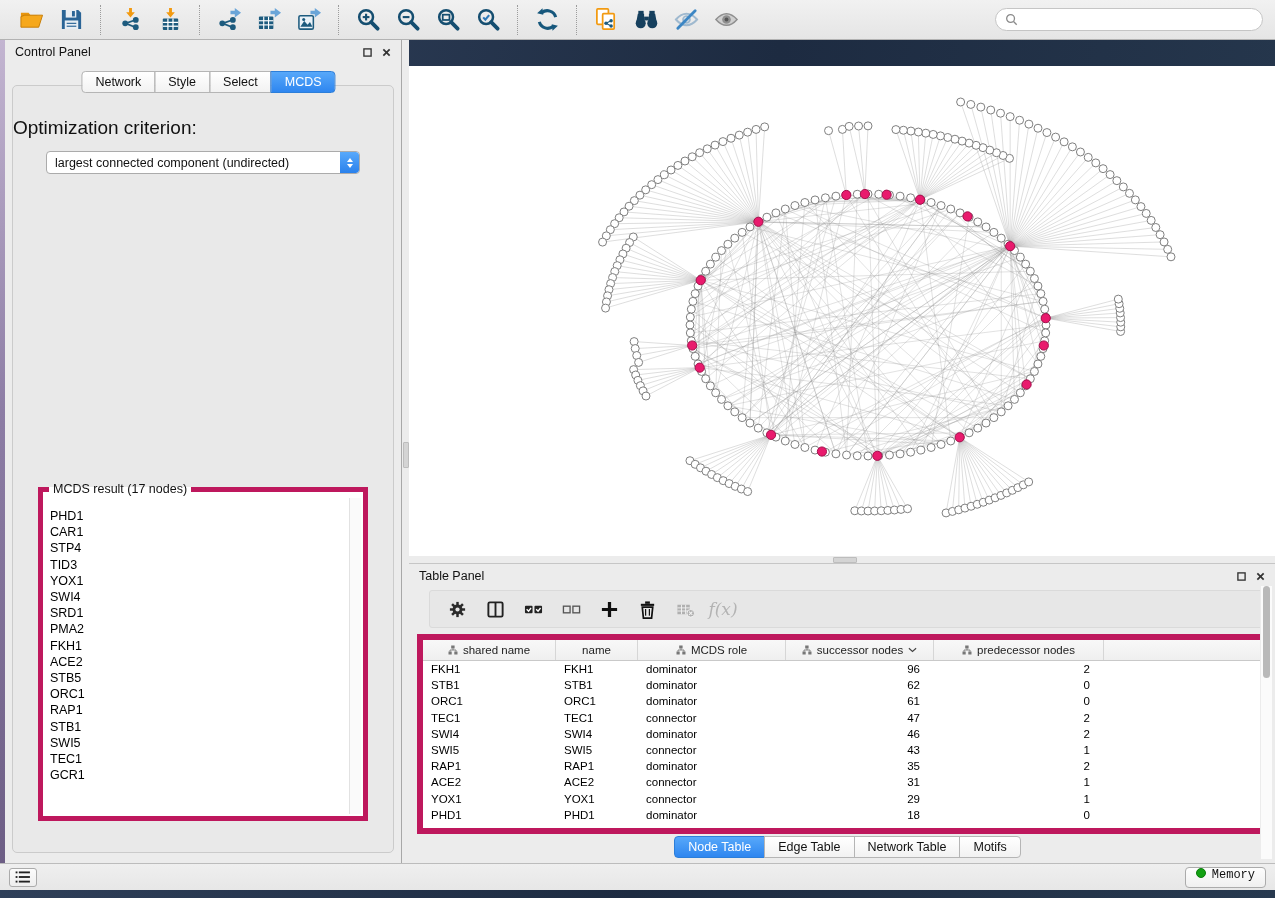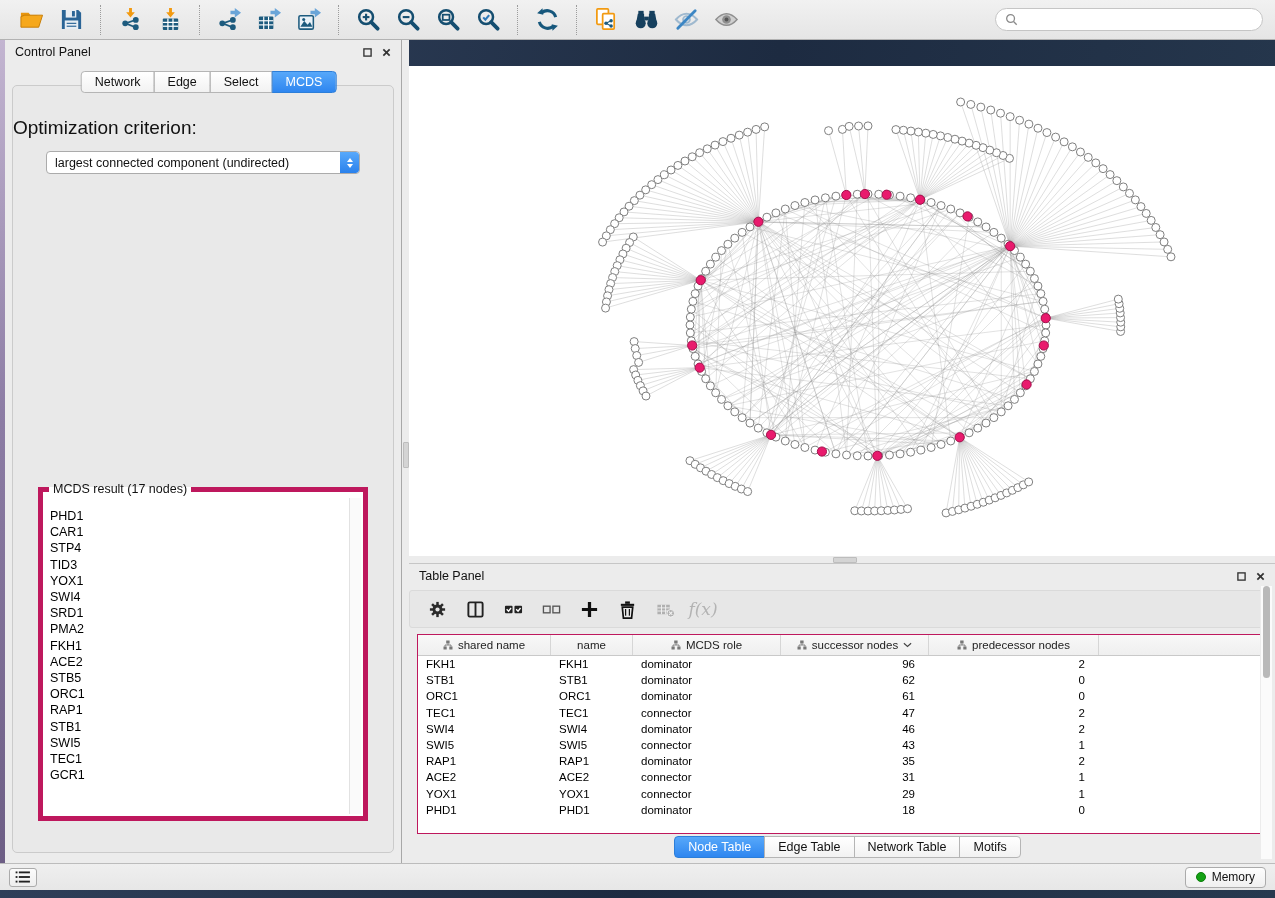--- a/index.html
+++ b/index.html
@@ -74,47 +74,47 @@
   .tl.red{background:#ff5f57;border:1px solid #e0443c;}
   .tl.yellow{background:#febc2e;border:1px solid #dfa023;}
   .tl.green{background:#28c840;border:1px solid #1d9f31;}
   .net-title{position:absolute;left:0;right:0;text-align:center;font-size:12.5px;color:#222;}
   .net-canvas{position:absolute;left:0;right:0;top:26px;bottom:0;background:#fff;}
   .netsvg{position:absolute;left:0;top:0;}
 
   
   .table-panel{position:absolute;left:409px;right:0;top:563px;height:300px;background:#ececec;
                border-top:1px solid #c6c6c6;box-sizing:border-box;}
-  .tp-toolbar{position:absolute;left:0;right:8px;top:26px;height:38px;background:#e7e7e7;
+  .tp-toolbar{position:absolute;left:20px;right:8px;top:26px;height:38px;background:#e7e7e7;
               border:1px solid #dadada;border-radius:3px;display:flex;align-items:center;
               padding-left:10px;gap:4px;box-sizing:border-box;}
   .tt-btn{width:34px;height:30px;background:transparent;border:none;display:flex;align-items:center;justify-content:center;padding:0;}
   .tt-btn .ic svg{width:19px;height:19px;}
   .fx{font-family:"DejaVu Serif","Liberation Serif",serif;font-style:italic;color:#b3b3b3;font-size:17px;}
   .table-wrap{position:absolute;left:8px;right:8px;top:70px;height:200px;background:#fff;
-              border:1px solid #be185d;box-sizing:border-box;overflow:hidden;}
+              border:6px solid #be185d;box-sizing:border-box;overflow:hidden;}
   .thead{display:flex;height:20px;background:linear-gradient(#f8f8f8,#efefef);border-bottom:1px solid #c9c9c9;}
   .th{display:flex;align-items:center;justify-content:center;gap:5px;font-size:11.5px;color:#222;
       border-right:1px solid #d6d6d6;box-sizing:border-box;flex:none;}
   .tr{display:flex;height:16.2px;}
   .td{font-size:11.5px;color:#000;display:flex;align-items:center;padding-left:8px;box-sizing:border-box;flex:none;}
   .td.num{justify-content:flex-end;padding-right:14px;padding-left:0;}
   .tscroll{position:absolute;top:22px;bottom:4px;right:3px;width:11px;background:#fbfbfb;border-left:1px solid #ececec;}
   .tthumb{position:absolute;top:0;left:2px;width:7px;height:92px;background:#b9b9b9;border-radius:4px;}
   .tp-tabs{position:absolute;left:0;right:0;top:272px;display:flex;justify-content:center;}
 
   
   .status-bar{position:absolute;left:0;top:863px;width:100%;height:27px;box-sizing:border-box;
               background:linear-gradient(#efefef,#e7e7e7);border-top:1px solid #bcbcbc;
               display:flex;align-items:center;padding:0 9px;}
   .list-btn{width:28px;height:19px;border:1px solid #ababab;border-radius:3px;
             background:linear-gradient(#fcfcfc,#eeeeee);display:flex;align-items:center;justify-content:center;padding:0;}
   .memory-btn{margin-left:auto;height:21px;border:1px solid #ababab;border-radius:4px;
-              background:linear-gradient(#fdfdfd,#f0f0f0);display:flex;align-items:center;gap:6px;
-              padding:0 10px;font-size:12px;color:#111;}
+              background:linear-gradient(#fdfdfd,#f0f0f0);display:flex;align-items:flex-start;gap:6px;
+              padding:0 10px;font-size:12px;color:#111;font-family:Liberation Mono, monospace;}
   .mem-dot{width:10px;height:10px;border-radius:50%;background:#13a113;border:1px solid #0a7d0a;box-sizing:border-box;}
 </style>
 </head>
 <body>
 
 <div id="app">
 
   <div class="toolbar">
     <div class="tb-buttons">
         <button class="tb-btn">
@@ -333,21 +333,21 @@
           </span>
         <span class="hicon">
             <svg viewBox="0 0 10 10" width="9" height="9">
               <path d="M1.5 1.5l7 7m0-7l-7 7" stroke="#333" stroke-width="1.9"></path>
             </svg>
           </span>
       </span>
     </div>
     <div class="cp-tabs">
         <button class="seg-tab">Network</button>
-        <button class="seg-tab">Edge</button>
+        <button class="seg-tab">Style</button>
         <button class="seg-tab">Select</button>
         <button class="seg-tab active">MCDS</button>
       </div>
     <div class="cp-content">
       <div class="opt-label">Optimization criterion:</div>
       <div class="dropdown">
         <span class="dd-text">largest connected component (undirected)</span>
         <span class="dd-stepper">
             <i class="dd-up"></i>
             <i class="dd-down"></i>

